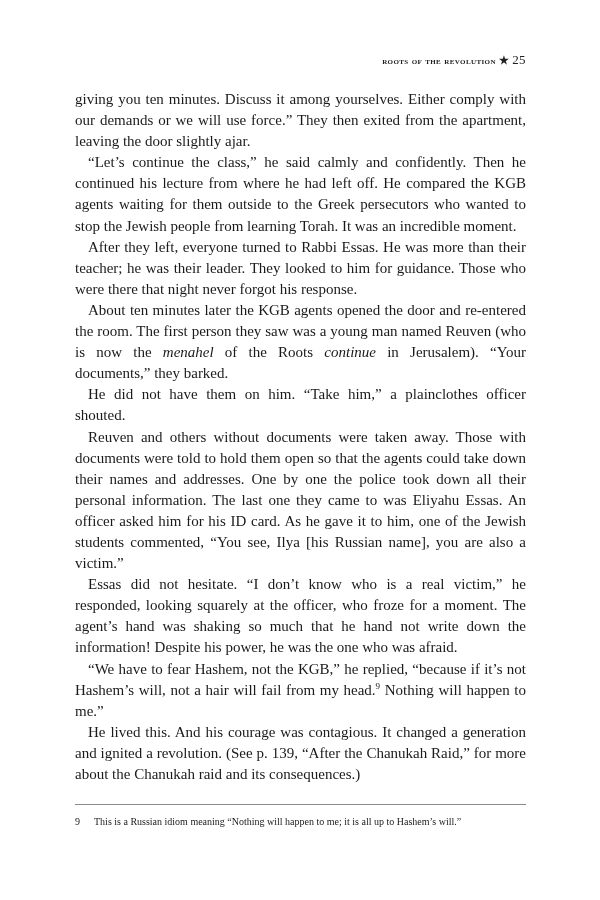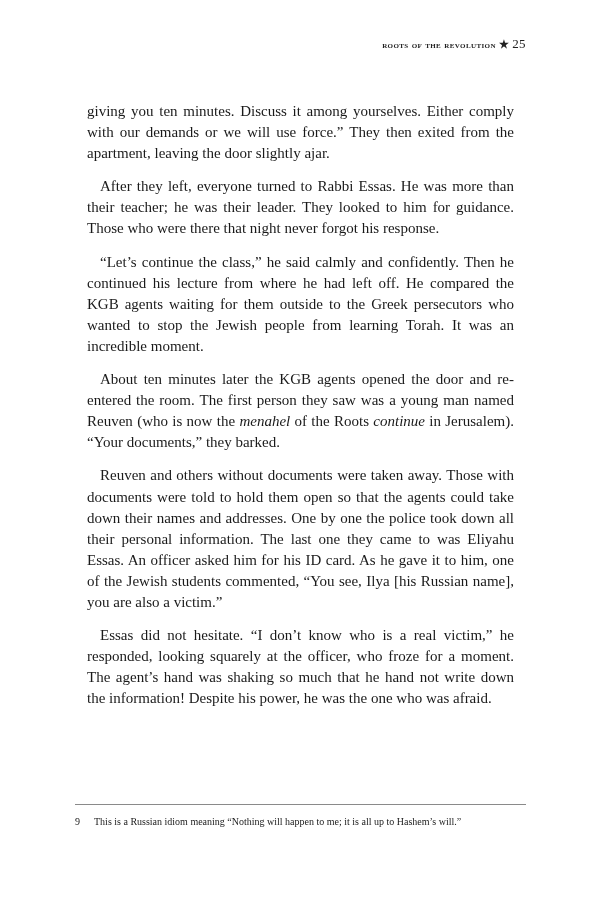--- a/index.html
+++ b/index.html
@@ -10,21 +10,21 @@
     body {
       width: 600px;
       height: 900px;
       position: relative;
       overflow: hidden;
       font-family: "Liberation Serif", "DejaVu Serif", serif;
       color: #1a1a1a;
     }
     .running-head {
       position: absolute;
-      top: 36px;
+      top: 52px;
       right: 74px;
       font-size: 10.5px;
       letter-spacing: 0.4px;
       font-variant: small-caps;
       text-transform: lowercase;
       font-weight: bold;
       color: #222;
       white-space: nowrap;
     }
     .running-head .title {
@@ -43,21 +43,21 @@
       position: absolute;
       top: 89px;
       left: 75px;
       width: 451px;
       font-size: 15px;
       line-height: 21.1px;
       text-align: justify;
       hyphens: manual;
     }
     .body-text p {
-      margin: 12px;
+      margin: 0;
       text-indent: 13px;
     }
     .body-text p.no-indent {
       text-indent: 0;
     }
     .body-text em {
     }
     .body-text sup {
       font-size: 9px;
       line-height: 0;
@@ -90,33 +90,42 @@
 
 <div class="running-head">
   <span class="title">Roots of the Revolution</span><span class="star">★</span><span class="folio">25</span>
 </div>
 
 <div class="body-text">
   <p class="no-indent">
     <span>giving you ten minutes. Discuss it among yourselves. Either comply with our demands or we will use force.” They then exited from the apartment, leaving the door slightly ajar.</span>
   </p>
   <p>
+    <span>“Let’s continue the class,” he said calmly and confidently. Then he contin­ued his lecture from where he had left off. He compared the KGB agents wait­ing for them outside to the Greek persecutors who wanted to stop the Jewish people from learning Torah. It was an incredible moment.</span>
+  </p>
+  <p>
     <span>After they left, everyone turned to Rabbi Essas. He was more than their teacher; he was their leader. They looked to him for guidance. Those who were there that night never forgot his response.</span>
   </p>
   <p>
-    <span>“Let’s continue the class,” he said calmly and confidently. Then he contin­ued his lecture from where he had left off. He compared the KGB agents wait­ing for them outside to the Greek persecutors who wanted to stop the Jewish people from learning Torah. It was an incredible moment.</span>
+    <span>About ten minutes later the KGB agents opened the door and re-entered the room. The first person they saw was a young man named Reuven (who is now the </span><em>menahel</em><span> of the Roots </span><em>continue</em><span> in Jerusalem). “Your documents,” they barked.</span>
   </p>
   <p>
-    <span>About ten minutes later the KGB agents opened the door and re-entered the room. The first person they saw was a young man named Reuven (who is now the </span><em>menahel</em><span> of the Roots </span><em>continue</em><span> in Jerusalem). “Your documents,” they barked.</span>
+    <span>He did not have them on him. “Take him,” a plainclothes officer shouted.</span>
   </p>
   <p>
     <span>Reuven and others without documents were taken away. Those with doc­uments were told to hold them open so that the agents could take down their names and addresses. One by one the police took down all their personal in­formation. The last one they came to was Eliyahu Essas. An officer asked him for his ID card. As he gave it to him, one of the Jewish students commented, “You see, Ilya [his Russian name], you are also a victim.”</span>
   </p>
   <p>
     <span>Essas did not hesitate. “I don’t know who is a real victim,” he responded, looking squarely at the officer, who froze for a moment. The agent’s hand was shaking so much that he hand not write down the information! Despite his power, he was the one who was afraid.</span>
+  </p>
+  <p>
+    <span>“We have to fear Hashem, not the KGB,” he replied, “because if it’s not Hashem’s will, not a hair will fail from my head.</span><sup>9</sup><span> Nothing will happen to me.”</span>
+  </p>
+  <p>
+    <span>He lived this. And his courage was contagious. It changed a generation and ignited a revolution. (See p. 139, “After the Chanukah Raid,” for more about the Chanukah raid and its consequences.)</span>
   </p>
 </div>
 
 <div class="footnote-rule"></div>
 
 <div class="footnote">
   <span class="fn-num">9</span><span>This is a Russian idiom meaning “Nothing will happen to me; it is all up to Hashem’s will.”</span>
 </div>
 
 </body></html>

